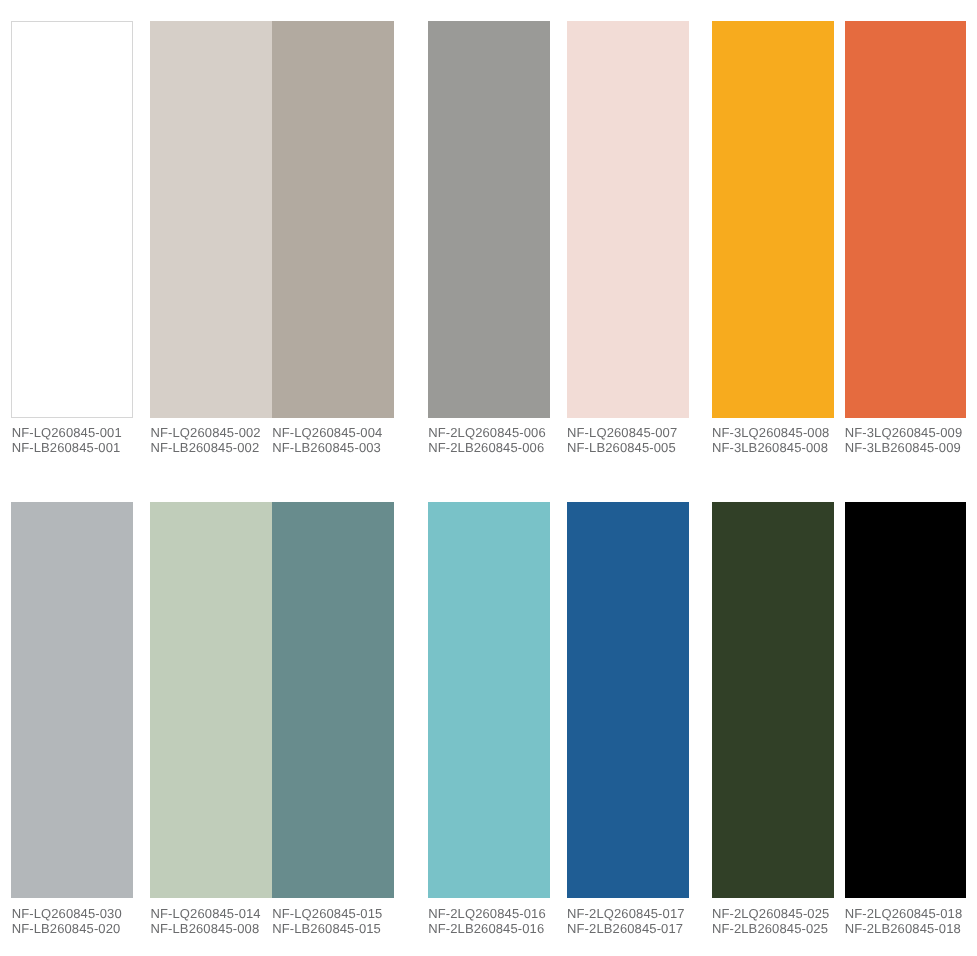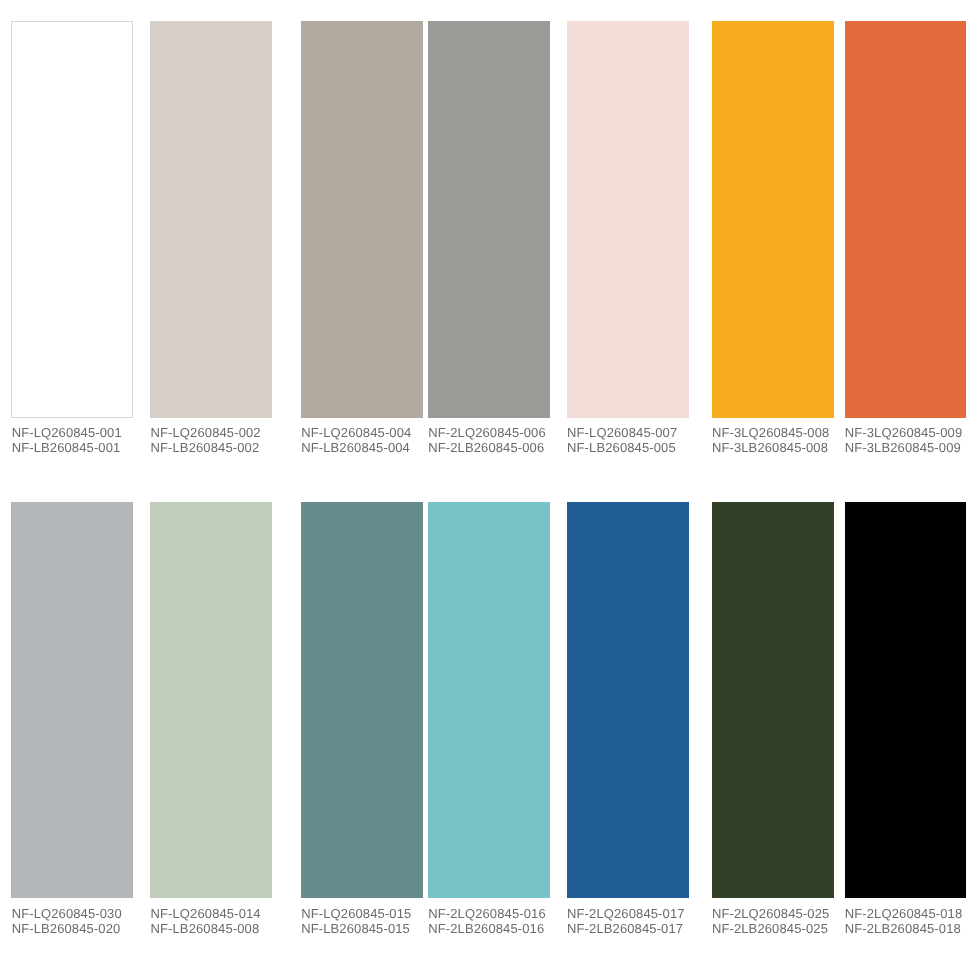--- a/index.html
+++ b/index.html
@@ -31,21 +31,21 @@
   .swatch-row.row2 { top: 501.8px; }
 
   .swatch-cell {
     position: absolute;
     top: 0;
     width: 121.9px;
     height: 436px;
   }
   .col0 { left: 11.45px; }
   .col1 { left: 150.30px; }
-  .col2 { left: 301px; }
+  .col2 { left: 272px; }
   .col3 { left: 428.00px; }
   .col4 { left: 566.85px; }
   .col5 { left: 705.70px; margin-left: 6px; }
   .col6 { left: 844.55px; }
 
   .color-chip {
     position: absolute;
     top: 0;
     left: 0;
     width: 121.9px;
@@ -91,21 +91,21 @@
       <div class="color-chip" style="background-color: rgb(214, 207, 200);"></div>
       <div class="swatch-labels">
         <div class="label-line">NF-LQ260845-002</div>
         <div class="label-line">NF-LB260845-002</div>
       </div>
     </div>
     <div class="swatch-cell col2">
       <div class="color-chip" style="background-color: rgb(178, 170, 160);"></div>
       <div class="swatch-labels">
         <div class="label-line">NF-LQ260845-004</div>
-        <div class="label-line">NF-LB260845-004</div>
+        <div class="label-line">NF-LB260845-003</div>
       </div>
     </div>
     <div class="swatch-cell col3">
       <div class="color-chip" style="background-color: rgb(154, 154, 151);"></div>
       <div class="swatch-labels">
         <div class="label-line">NF-2LQ260845-006</div>
         <div class="label-line">NF-2LB260845-006</div>
       </div>
     </div>
     <div class="swatch-cell col4">

